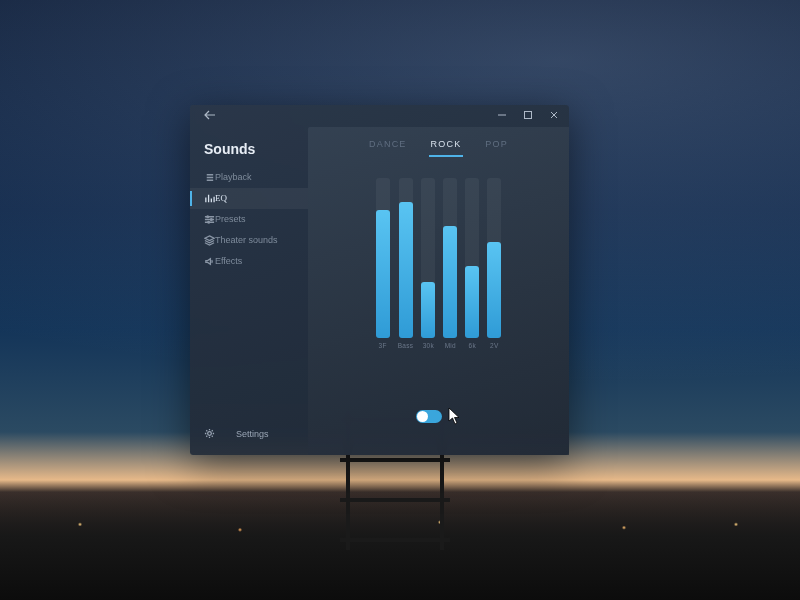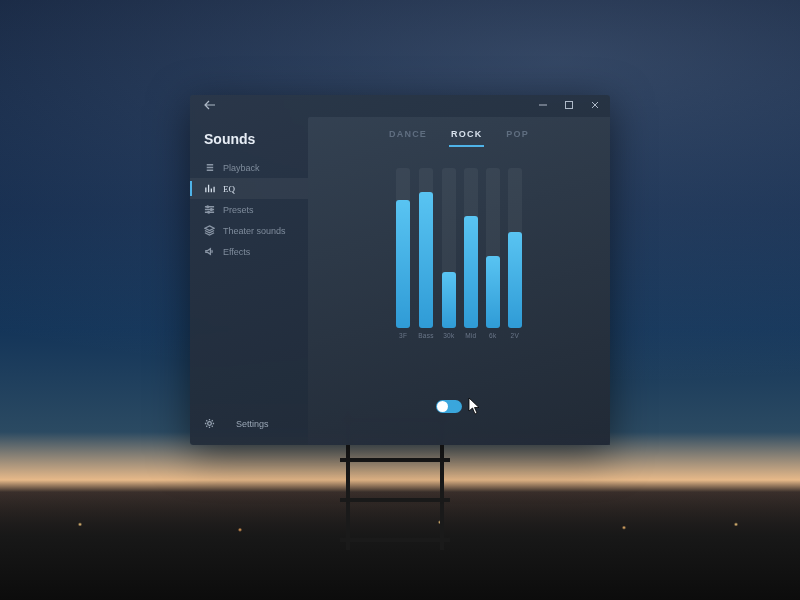--- a/index.html
+++ b/index.html
@@ -68,22 +68,22 @@
   }
   .scaffold .v { position:absolute; width:4px; background:#1a1a1a; top:0; bottom:0; }
   .scaffold .v.l { left:6px; }
   .scaffold .v.r { right:6px; }
   .scaffold .h { position:absolute; left:0; right:0; height:4px; background:#1a1a1a; }
 
   
   .window {
     position: absolute;
     left: 190px;
-    top: 95px;
-    width: 420px;
+    top: 105px;
+    width: 379px;
     height: 350px;
     border-radius: 3px;
     background: linear-gradient(160deg, rgba(42,55,72,.92), rgba(30,38,50,.92));
     box-shadow: 0 10px 40px rgba(0,0,0,.5);
     color: #cfd8e3;
     backdrop-filter: blur(2px);
   }
 
   .titlebar {
     position: absolute;
@@ -116,22 +116,21 @@
     color: #98a4b3;
   }
   .sidebar-title {
     font-size: 14px;
     font-weight: 600;
     color: #e7edf5;
     padding: 2px 14px 10px 14px;
   }
   .nav-item {
     display: flex;
-    align-items: center;
-    gap: 8px;
+    align-items: flex-start;
     padding: 5px 14px;
     cursor: pointer;
     position: relative;
     color: #7f8c9c;
   }
   .nav-item.active {
     background: rgba(255,255,255,.05);
     color: #d7e1ec;
     font-family: Liberation Serif, serif;
   }
@@ -166,21 +165,20 @@
     border-top-left-radius: 2px;
   }
 
   .tabs {
     display: flex;
     justify-content: center;
     gap: 20px;
     padding-top: 10px;
     font-size: 9px;
     letter-spacing: 1.2px;
-    font-weight: bold;
   }
   .tab {
     color: #5f6e80;
     cursor: pointer;
     padding: 2px 2px 6px 2px;
     text-transform: uppercase;
   }
   .tab.active {
     color: #d7e1ec;
     border-bottom: 2px solid #4fb3e8;

